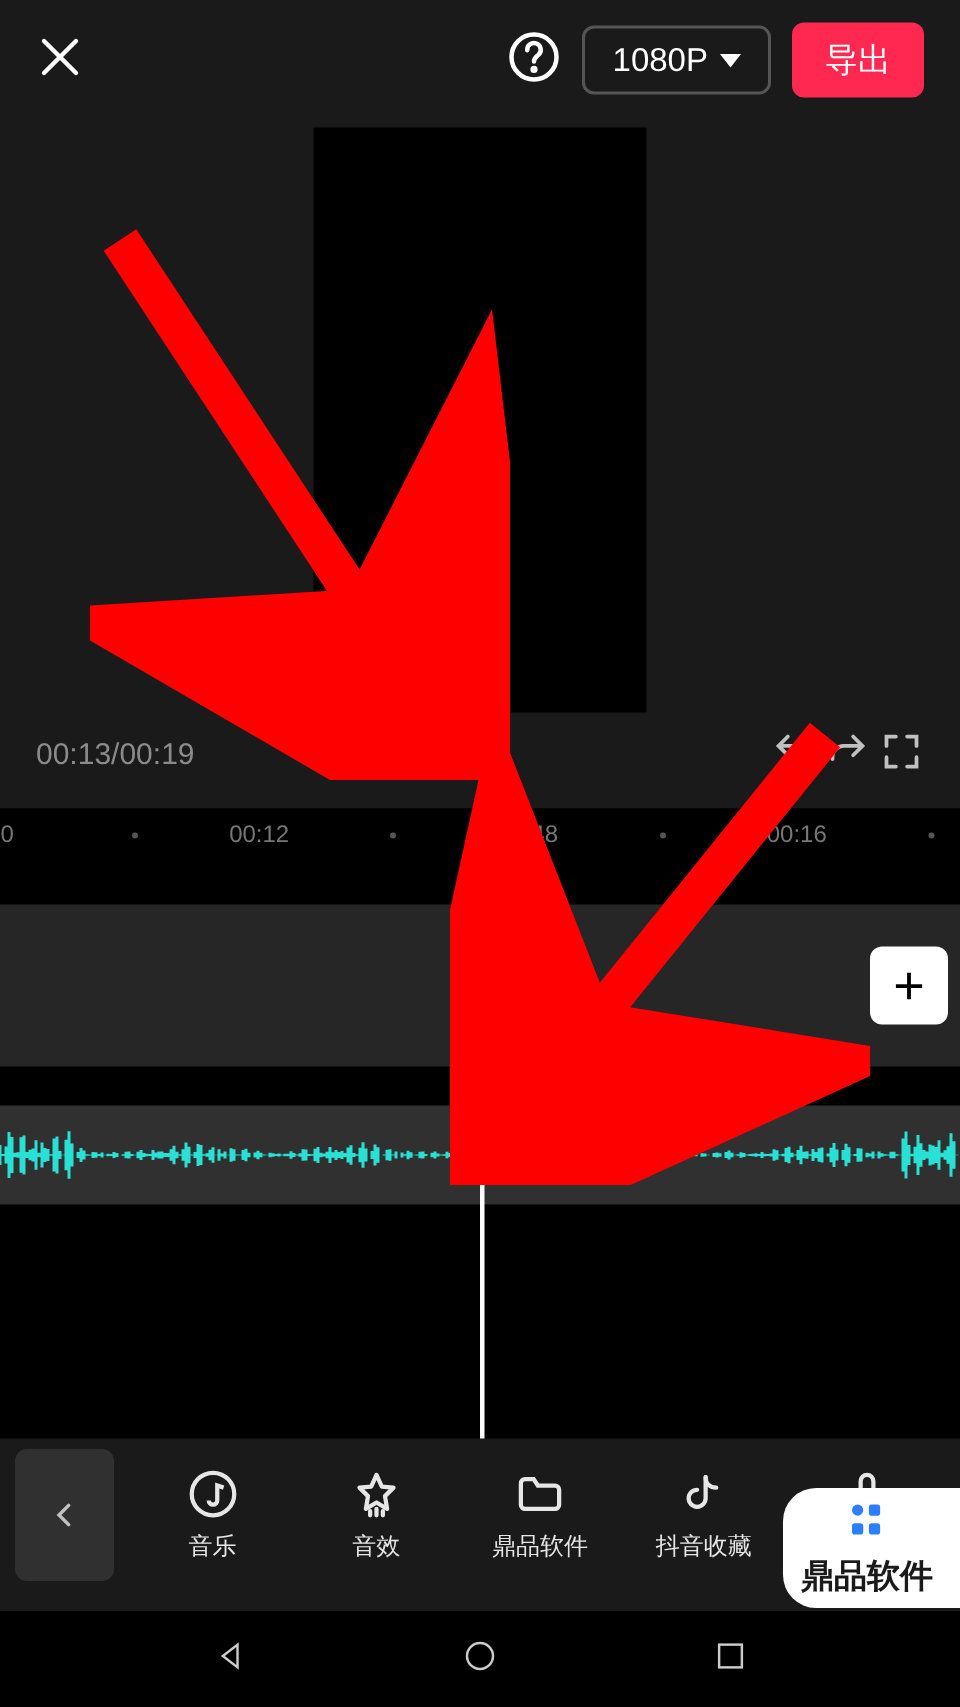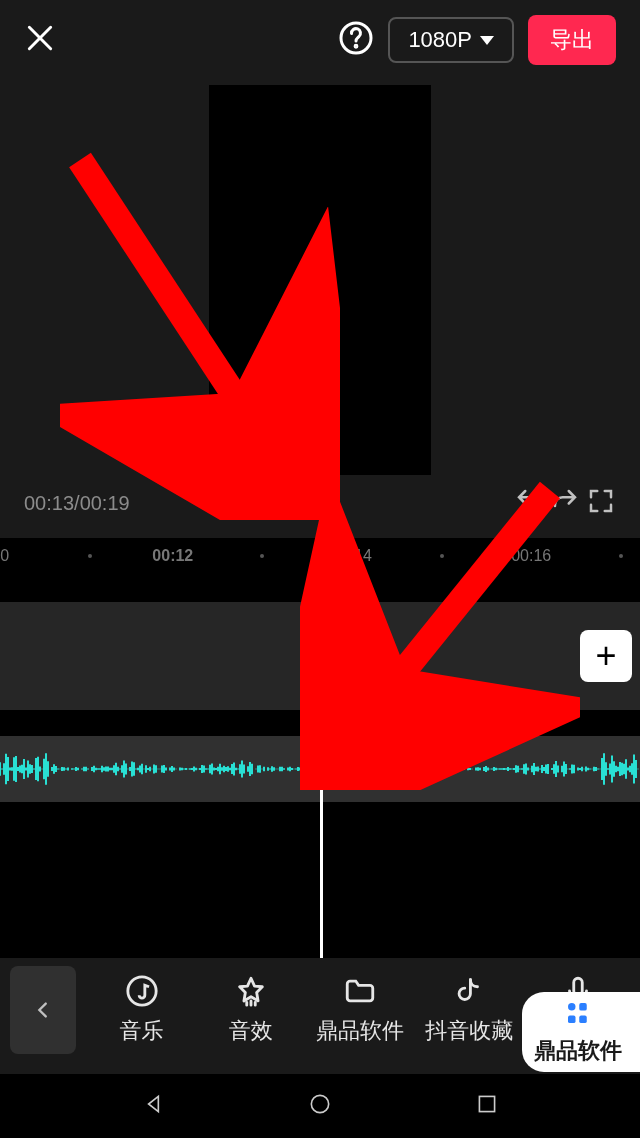--- a/index.html
+++ b/index.html
@@ -39,21 +39,21 @@
   .wave { width:100%; height:46px; }
   .playhead { position:absolute; top:36px; bottom:0; left:50%; width:3px; background:#fff; z-index:5; }
   
   .toolstrip { position:absolute; bottom:72px; left:0; right:0; height:112px;
     display:flex; align-items:center; padding:0 10px; gap:6px; }
   .back-tool { width:66px; height:88px; background:#303030; border-radius:8px;
     display:flex; align-items:center; justify-content:center; margin-right:8px; }
   .back-tool svg { width:22px; height:22px; stroke:#c0c0c0; }
   .tool { flex:1; display:flex; flex-direction:column; align-items:center; justify-content:center; gap:8px; }
   .tool svg { width:34px; height:34px; stroke:#e6e6e6; fill:none; }
-  .tool span { font-size:22px; color:#e6e6e6; }
+  .tool span { font-size:16px; color:#e6e6e6; }
   
   .sysnav { position:absolute; bottom:0; left:0; right:0; height:64px; background:#000;
     display:flex; align-items:center; justify-content:space-evenly; }
   .sysnav svg { width:26px; height:26px; stroke:#ccc; fill:none; }
   
   .watermark { position:absolute; right:0; bottom:66px; background:#fff; color:#1a1a1a;
     border-radius:22px 0 0 22px; padding:6px 18px 6px 12px; display:flex; align-items:center; gap:8px;
     font-size:22px; font-weight:600; z-index:30;flex-direction:column; }
   .watermark svg { width:30px; height:30px; }
   
@@ -111,22 +111,22 @@
   <div class="ctrl-icon">
     <svg viewBox="0 0 24 24" stroke-width="2" stroke-linecap="round">
         <path d="M4 9V4h5 M20 9V4h-5 M4 15v5h5 M20 15v5h-5"></path>
       </svg>
   </div>
 </div>
 
 <div class="timeline">
   <div class="ruler" id="ruler">
       <span class="tick" style="left: -1%;">0:10</span>
-      <span class="tick" style="left: 27%; font-weight: bold;">00:12</span>
-      <span class="tick" style="left: 55%;">00:14</span>
+      <span class="tick" style="left: 27%;">00:12</span>
+      <span class="tick" style="left: 55%;">00:48</span>
       <span class="tick" style="left: 83%;">00:16</span>
       <span class="dot" style="left: 14%;"></span>
       <span class="dot" style="left: 41%;"></span>
       <span class="dot" style="left: 69%;"></span>
       <span class="dot" style="left: 97%;"></span>
     </div>
   <div class="video-track">
     <div class="add-btn">
       <span>+</span>
     </div>

